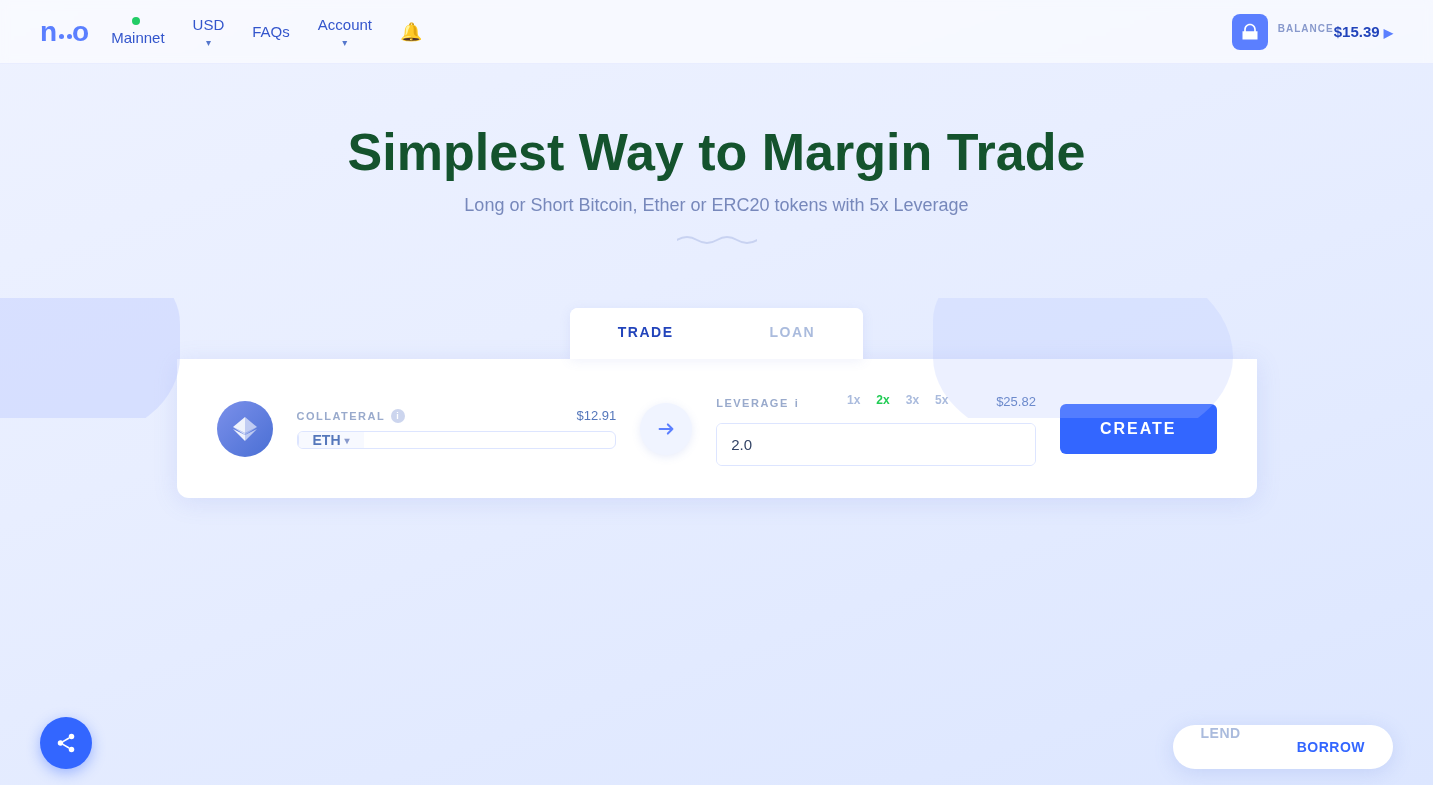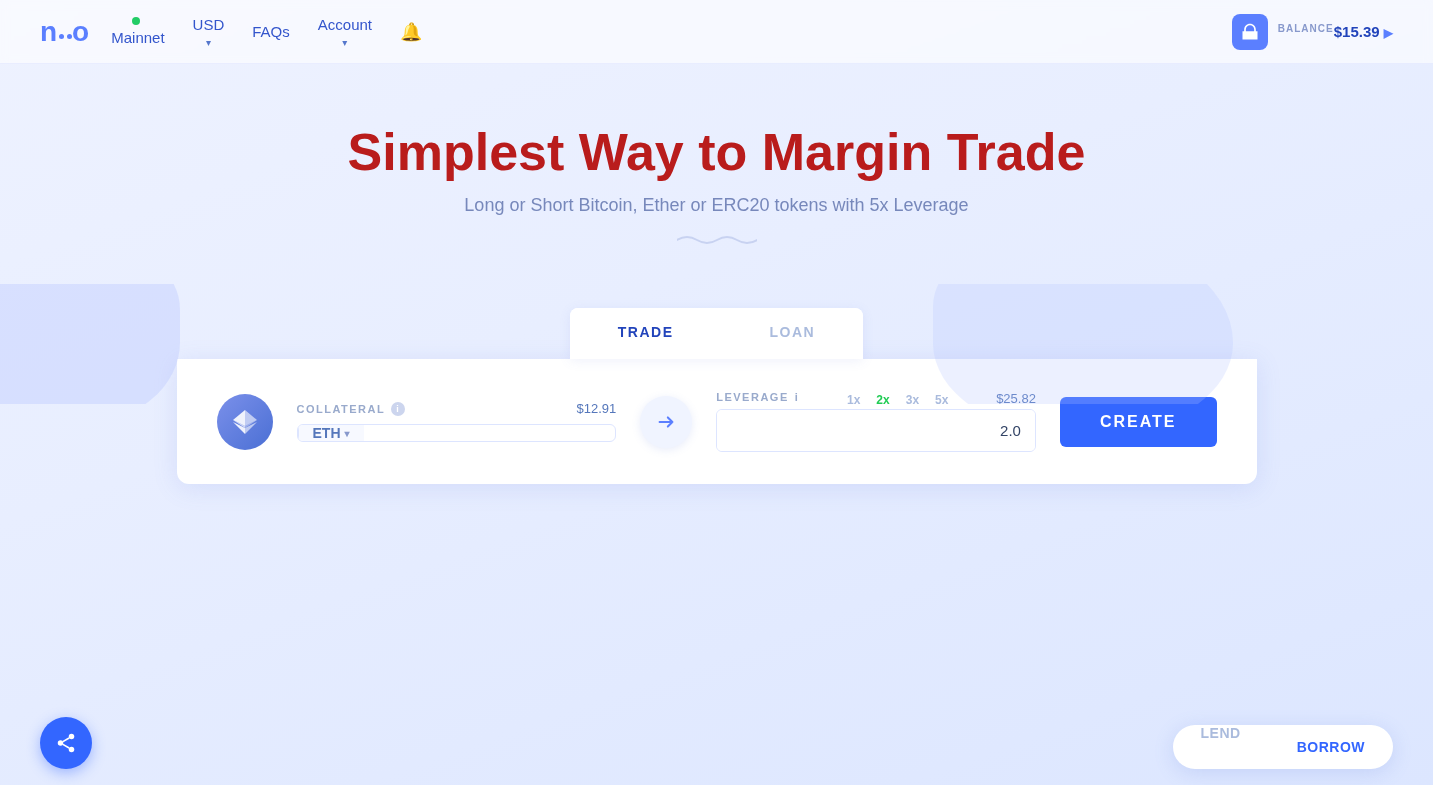--- a/index.html
+++ b/index.html
@@ -108,21 +108,21 @@
     }
 
     
     .hero {
       text-align: center;
       padding: 60px 40px 30px;
     }
     .hero-title {
       font-size: 52px;
       font-weight: 800;
-      color: #b91c1c;
+      color: #14532d;
       margin-bottom: 14px;
       line-height: 1.1;
     }
     .hero-subtitle {
       font-size: 18px;
       color: #7788bb;
       font-weight: 400;
     }
     .wave-decoration {
       margin: 18px auto 0;
@@ -272,22 +272,22 @@
 
     
     .leverage-section {
       display: flex;
       flex-direction: column;
       flex: 1;
     }
     .leverage-header {
       display: flex;
       justify-content: space-between;
-      align-items: flex-start;
-      margin-bottom: 0;
+      align-items: flex-end;
+      margin-bottom: 14px;
     }
     .leverage-label {
       font-size: 11px;
       font-weight: 700;
       letter-spacing: 1.5px;
       color: #99aacc;
       display: flex;
       align-items: center;
       gap: 6px;
     }
@@ -513,21 +513,21 @@
             </div>
             <div class="leverage-buttons">
               <span class="leverage-btn">1x</span>
               <span class="leverage-btn active">2x</span>
               <span class="leverage-btn">3x</span>
               <span class="leverage-btn">5x</span>
             </div>
             <span class="leverage-amount">$25.82</span>
           </div>
           <div class="input-group">
-            <input type="text" value="2.0" style="flex: 1 1 0%; padding: 12px 14px; font-size: 15px; color: rgb(51, 68, 102); border: none; outline: none; font-weight: 500; text-align: right;">
+            <input type="text" value="2.0" style="flex: 1 1 0%; padding: 12px 14px; font-size: 15px; color: rgb(51, 68, 102); border: none; outline: none; font-weight: 500;">
           </div>
         </div>
 
         <button class="create-btn">CREATE</button>
 
       </div>
     </div>
   </div>
 
   <div class="blob-container">

